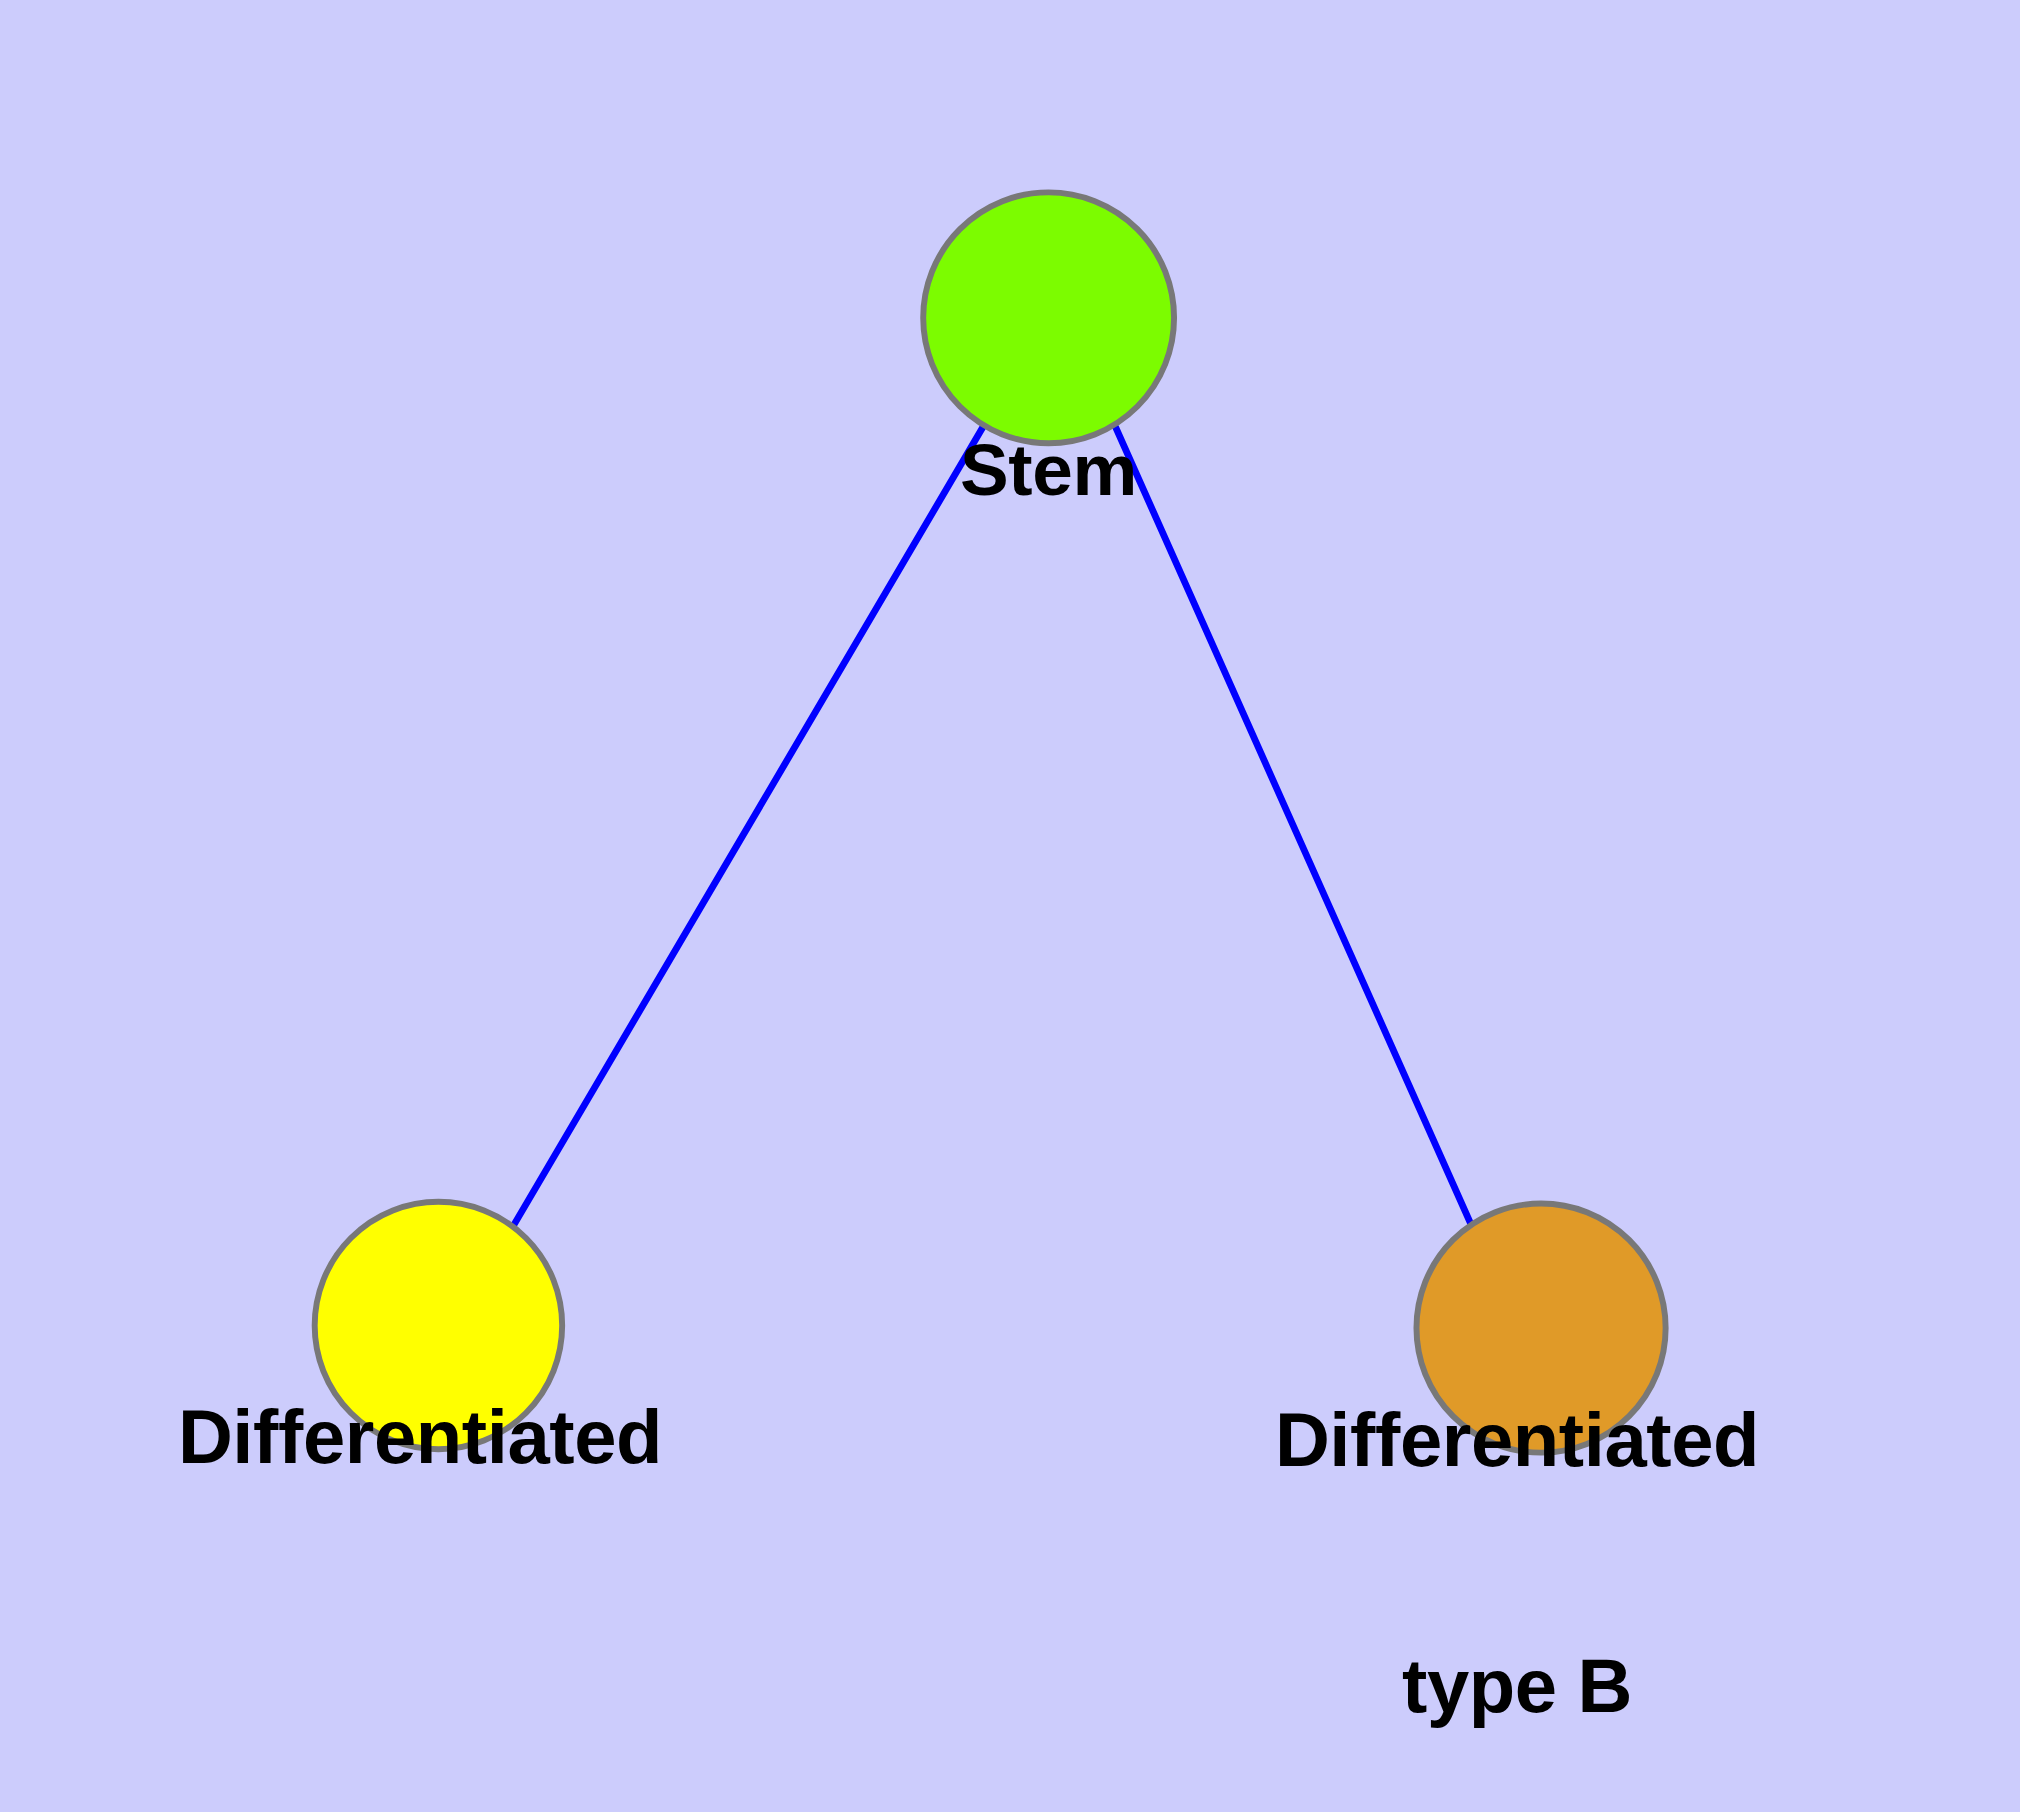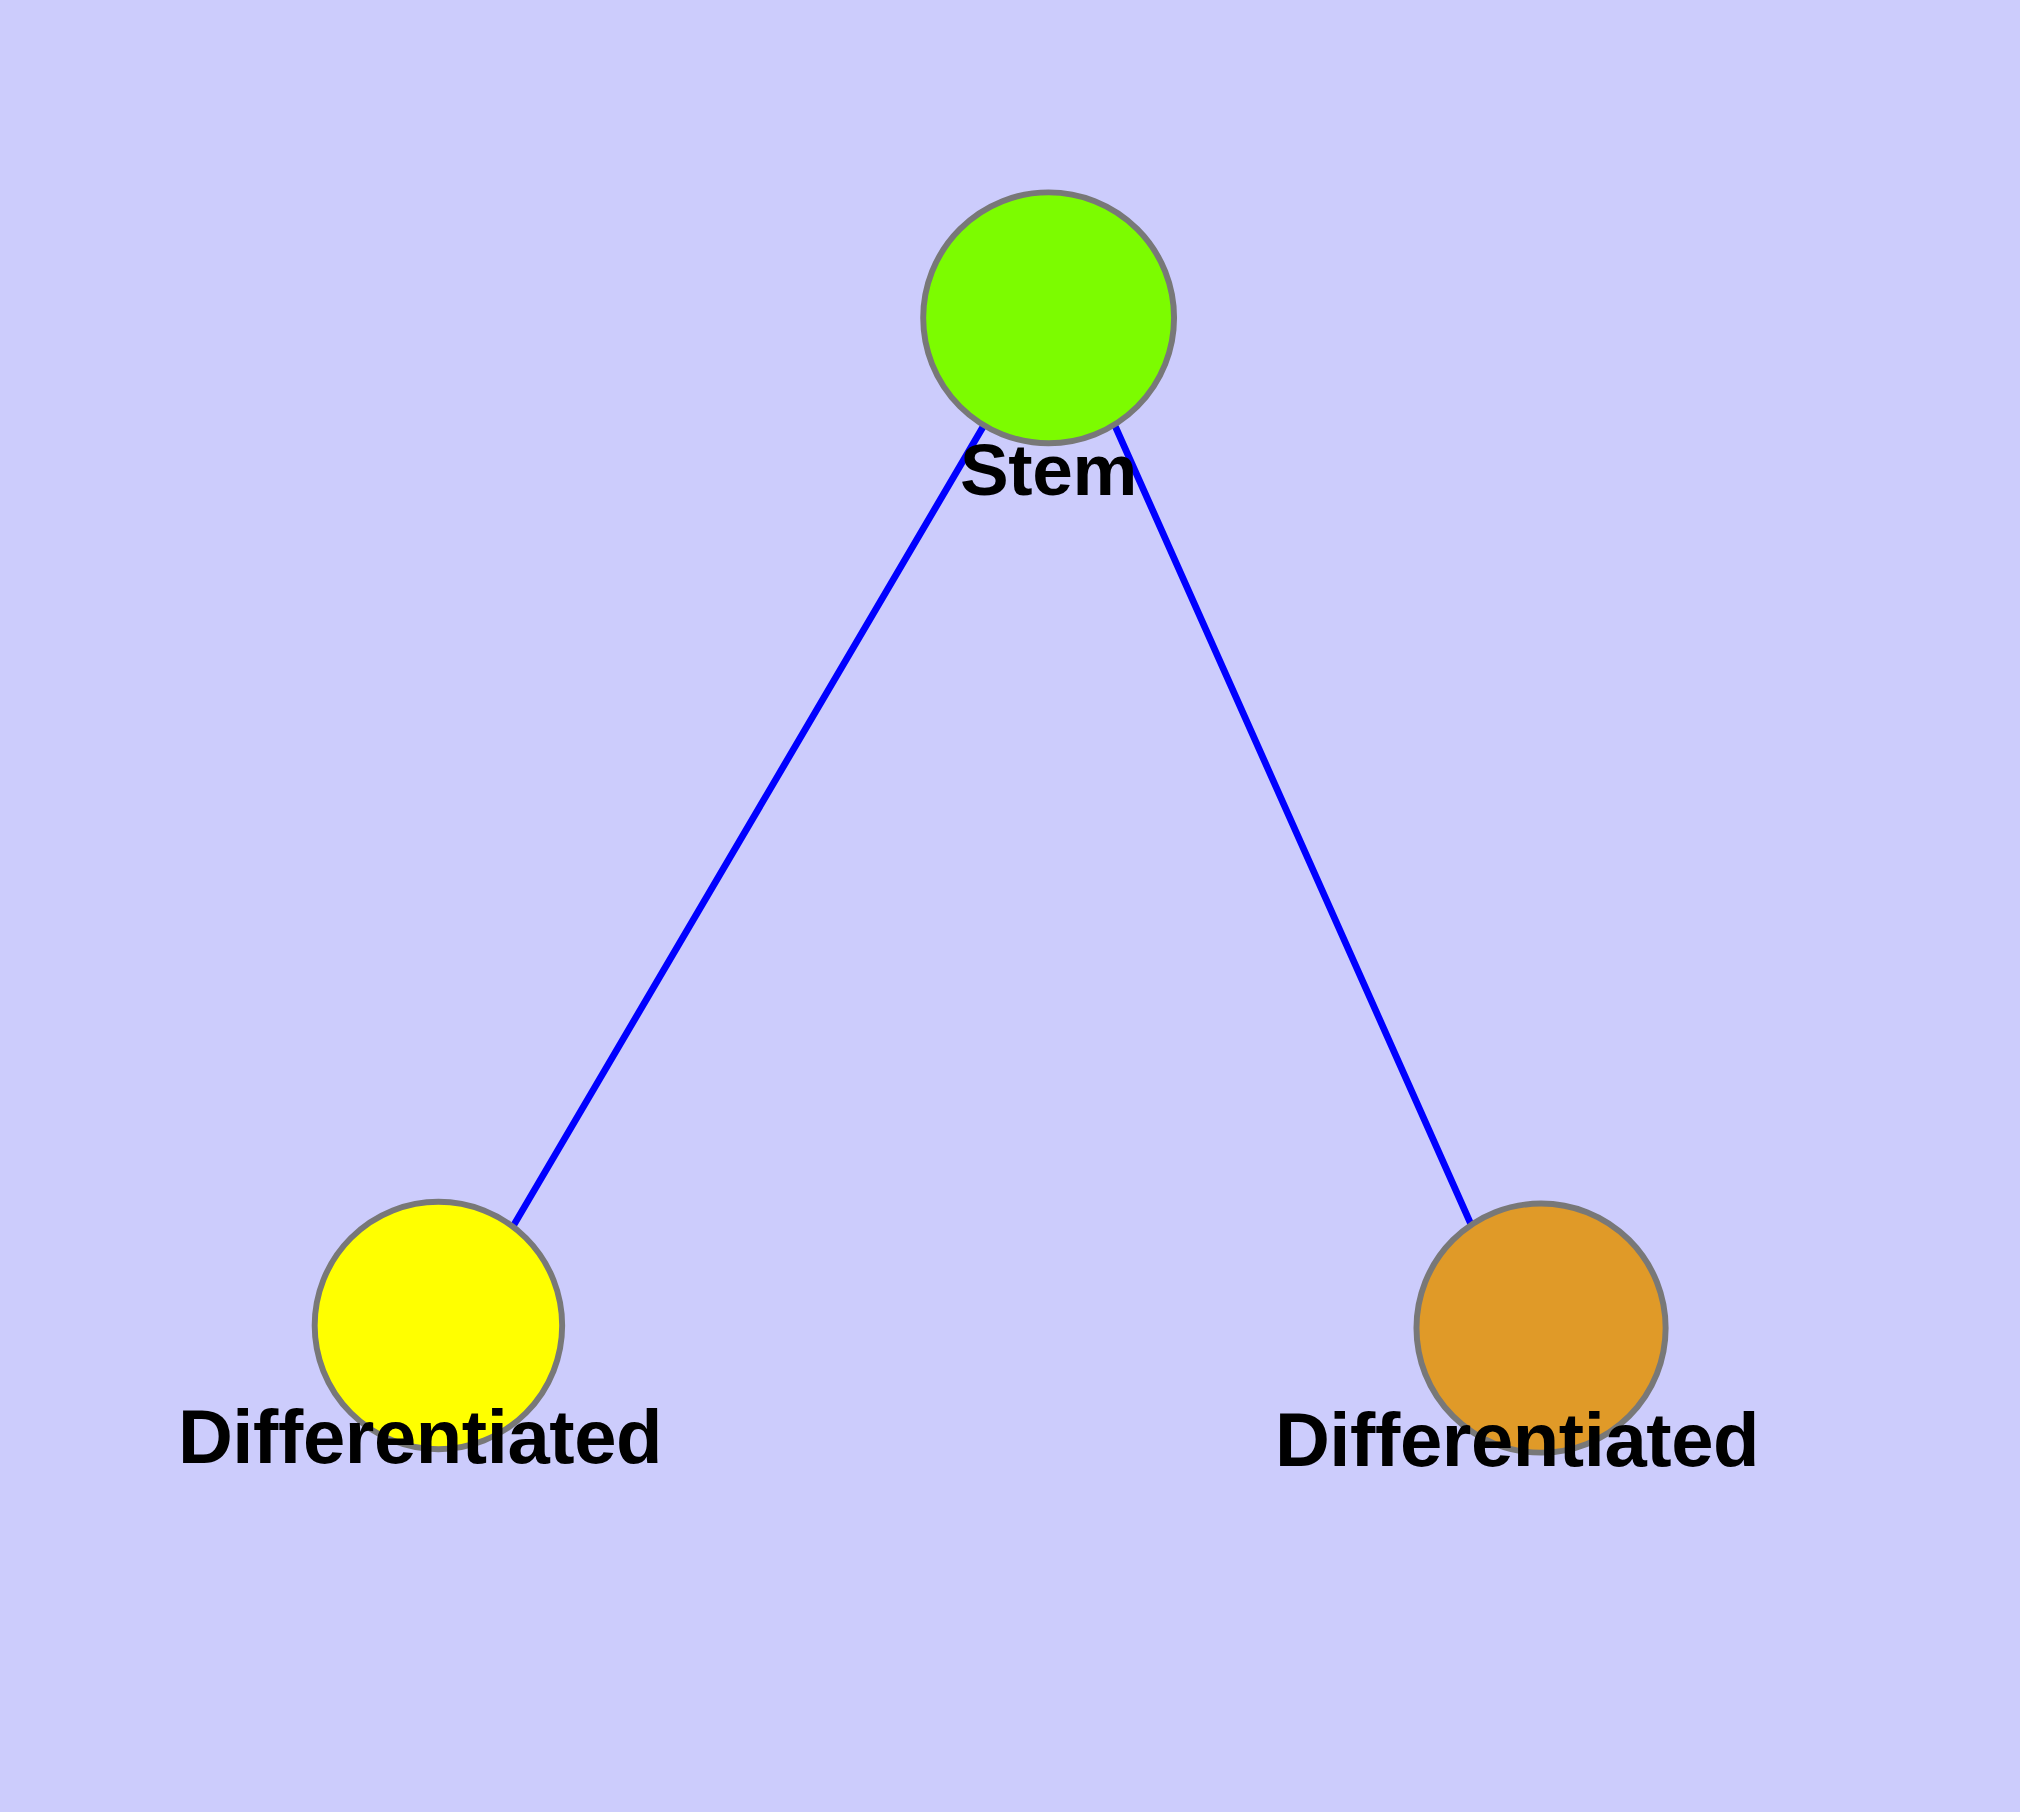--- a/index.html
+++ b/index.html
@@ -76,16 +76,17 @@
   <div class="node-label" id="label-stem">
     <div>Stem</div>
   </div>
 
   <div class="node-label" id="label-diff-a">
     <div>Differentiated</div>
   </div>
 
   <div class="node-label" id="label-diff-b">
     <div>Differentiated</div>
+    <div>type B</div>
   </div>
 
 </div>
 
 
 </body></html>

